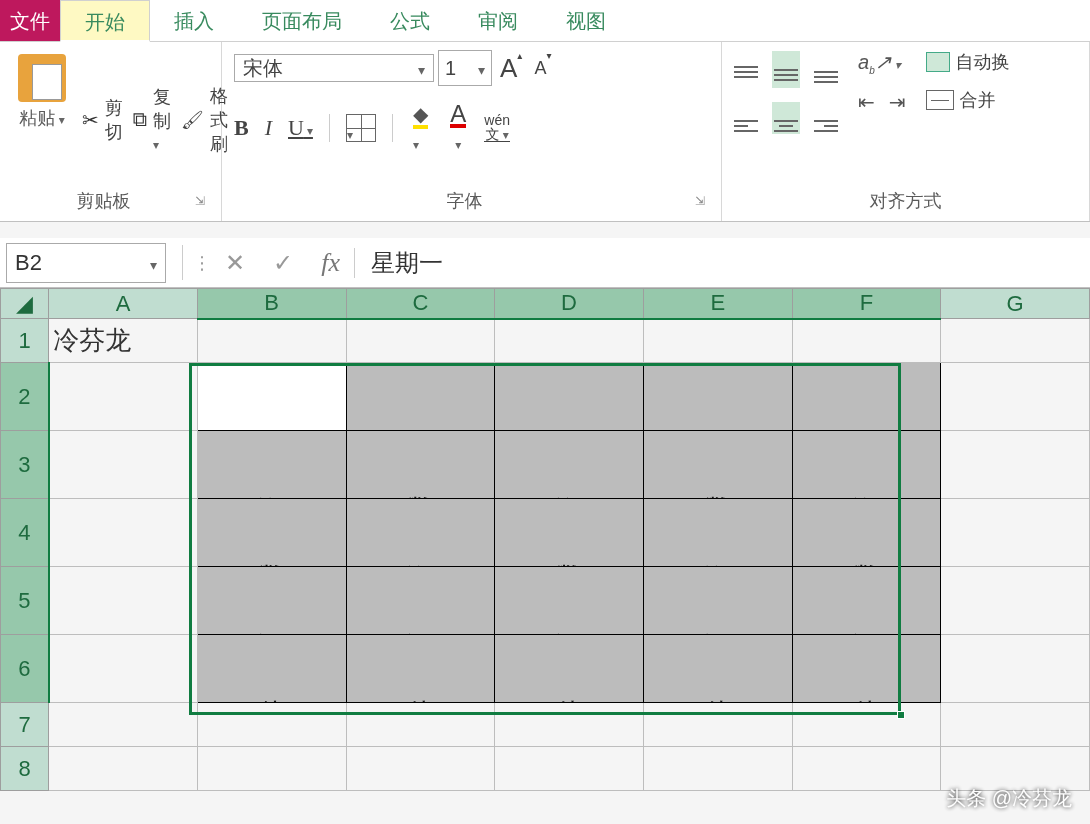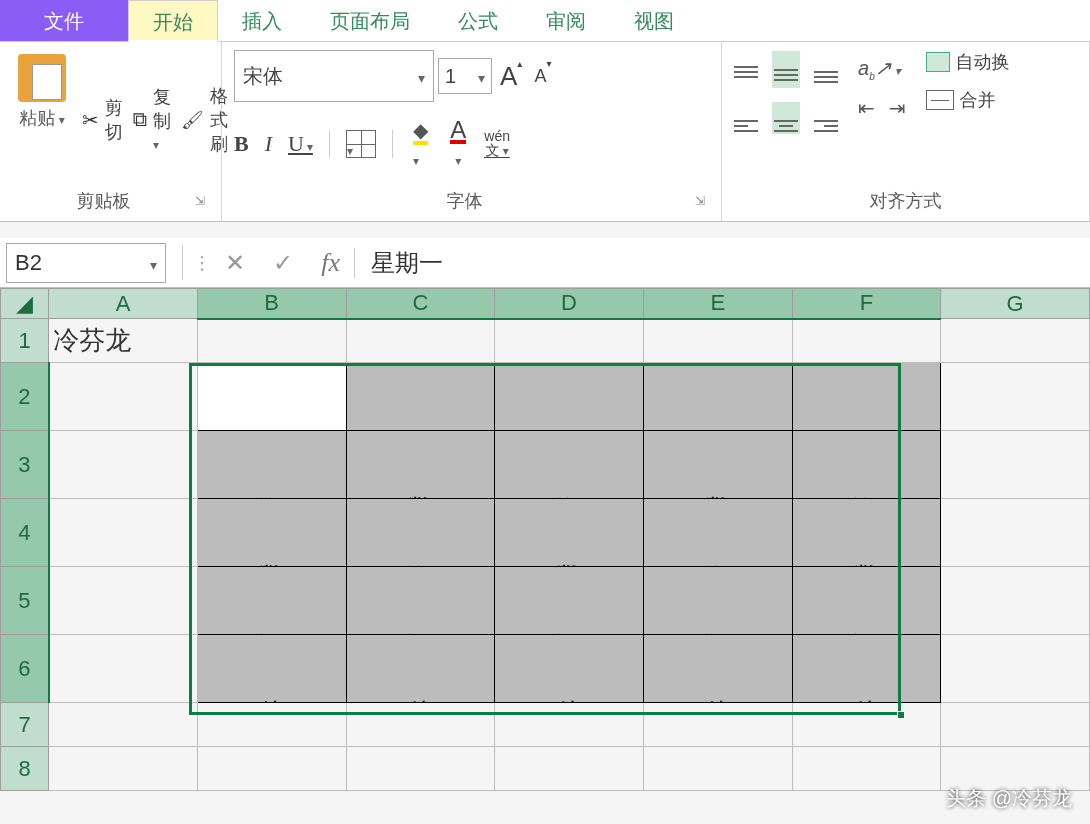--- a/index.html
+++ b/index.html
@@ -1,21 +1,21 @@
 <!DOCTYPE html>
 <html><head>
 <meta charset="utf-8">
 <style>
 * { box-sizing: border-box; margin: 0; padding: 0; font-family: "Microsoft YaHei", SimSun, sans-serif; }
 body { background: #f5f5f5; width: 1090px; height: 824px; overflow: hidden; font-size: 18px; color: #333; }
 
 
 .ribbon-tabs { display: flex; background: #fff; height: 42px; border-bottom: 1px solid #d0d0d0; }
 .ribbon-tabs .tab { padding: 8px 24px; font-size: 20px; color: #388a5e; cursor: pointer; }
-.ribbon-tabs .file-tab { background: #8b5cf6; color: #fff; padding: 8px 44px; }
+.ribbon-tabs .file-tab { background: #be185d; color: #fff; padding: 8px 10px; }
 .ribbon-tabs .tab.active { border: 1px solid #d0d0d0; border-bottom: 2px solid #fff; background: #fef9c3; margin-bottom: -1px; }
 
 
 .ribbon-body { display: flex; background: #fff; height: 180px; border-bottom: 1px solid #c0c0c0; }
 .group { border-right: 1px solid #d8d8d8; padding: 8px 12px 4px; display: flex; flex-direction: column; justify-content: space-between; }
 .group-label { text-align: center; font-size: 18px; color: #5a5a5a; padding: 4px 0; }
 .group-content { display: flex; gap: 10px; flex: 1; }
 .launcher { font-size: 12px; color: #888; text-align: right; padding-right: 4px; }
 
 
@@ -24,21 +24,21 @@
 .clipboard-icon::after { content:""; position:absolute; left: 14px; top: 10px; width: 28px; height: 34px; background: #fff; border: 1px solid #999; }
 .paste-col .lbl { font-size: 18px; color: #5a5a5a; }
 .small-btns { display: flex; flex-direction: row; gap: 10px; font-size: 18px; color: #444; padding-top: 4px; }
 .small-btns .row { display: flex; align-items: center; gap: 6px; }
 .scissor::before { content: "✂"; color: #333; font-size: 20px; }
 .copy::before { content: "⧉"; color: #333; font-size: 20px; }
 .brush::before { content: "🖌"; font-size: 18px; }
 
 
 .font-row1 { display: flex; gap: 4px; align-items: center; margin-bottom: 14px; }
-.font-name { width: 200px; height: 52px; border: 1px solid #aaa; font-size: 20px; padding: 2px 8px; display: flex; align-items: center; justify-content: space-between; color: #444; }
+.font-name { width: 200px; height: 28px; border: 1px solid #aaa; font-size: 20px; padding: 2px 8px; display: flex; align-items: center; justify-content: space-between; color: #444; }
 .font-size { width: 54px; height: 36px; border: 1px solid #aaa; font-size: 20px; padding: 2px 6px; display: flex; align-items: center; justify-content: space-between; color: #444; }
 .arrow-down::after { content: "▾"; font-size: 14px; color: #666; }
 .bigA { font-size: 26px; color: #444; padding: 0 4px; position: relative; }
 .smallA { font-size: 18px; color: #444; padding: 0 4px; }
 .bigA sup, .smallA sup { font-size: 10px; position: relative; top: -8px; }
 .font-row2 { display: flex; gap: 16px; align-items: center; font-size: 22px; color: #444; }
 .font-row2 .b { font-weight: bold; font-family: serif; }
 .font-row2 .i { font-style: italic; font-family: serif; }
 .font-row2 .u { text-decoration: underline; font-family: serif; }
 .border-btn { width: 30px; height: 28px; border: 1px solid #666; position: relative; }
@@ -61,21 +61,21 @@
 .lines.left i:nth-child(2){ width:60%; }
 .lines.center i:nth-child(2){ width:60%; margin:0 auto;}
 .lines.right i:nth-child(2){ width:60%; margin-left:auto;}
 .lines.top { justify-content: flex-start; height: 22px; }
 .lines.mid { justify-content: center; height: 22px; }
 .lines.bot { justify-content: flex-end; height: 22px; }
 .wrap-btn { display: flex; align-items: center; gap: 6px; font-size: 18px; color: #444; }
 .wrap-ic { width: 24px; height: 20px; border: 1px solid #4a8; background: #cfe8d8; }
 .merge-ic { width: 28px; height: 20px; display:inline-block; border:1px solid #666; position: relative;}
 .merge-ic::after { content:""; position:absolute; left: 4px; right: 4px; top:50%; height:1px; background:#666;}
-.ab { font-size: 20px; font-style: italic; color:#444;margin-top:6px; }
+.ab { font-size: 20px; font-style: italic; color:#444; }
 .ab sub { font-size: 10px;}
 
 
 .formula-bar { display: flex; align-items: center; height: 50px; background: #fff; border-bottom: 1px solid #c0c0c0; margin-top: 16px; }
 .name-box { width: 160px; height: 40px; margin: 0 6px; border: 1px solid #aaa; display: flex; align-items: center; justify-content: space-between; padding: 0 8px; font-size: 22px; color: #333; }
 .fb-sep { width: 1px; height: 70%; background: #ccc; margin: 0 10px; }
 .fb-btn { font-size: 24px; color: #999; padding: 0 14px; }
 .fx { font-style: italic; font-family: serif; font-size: 26px; color: #777; padding: 0 14px; border-right: 1px solid #ccc; }
 .formula-input { flex:1; padding: 4px 16px; font-size: 24px; color: #333; }
 .grid-table { border-collapse: collapse; width: 100%; }

